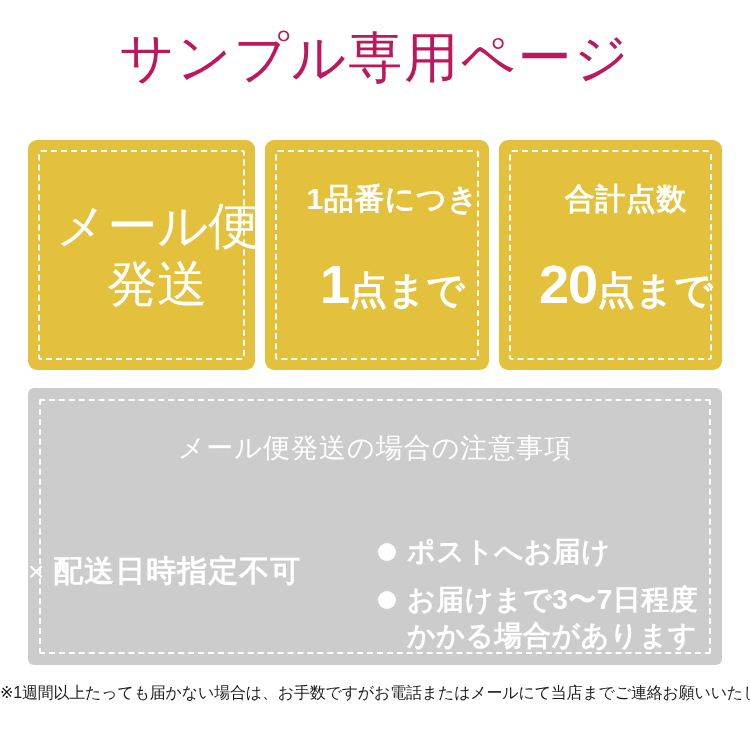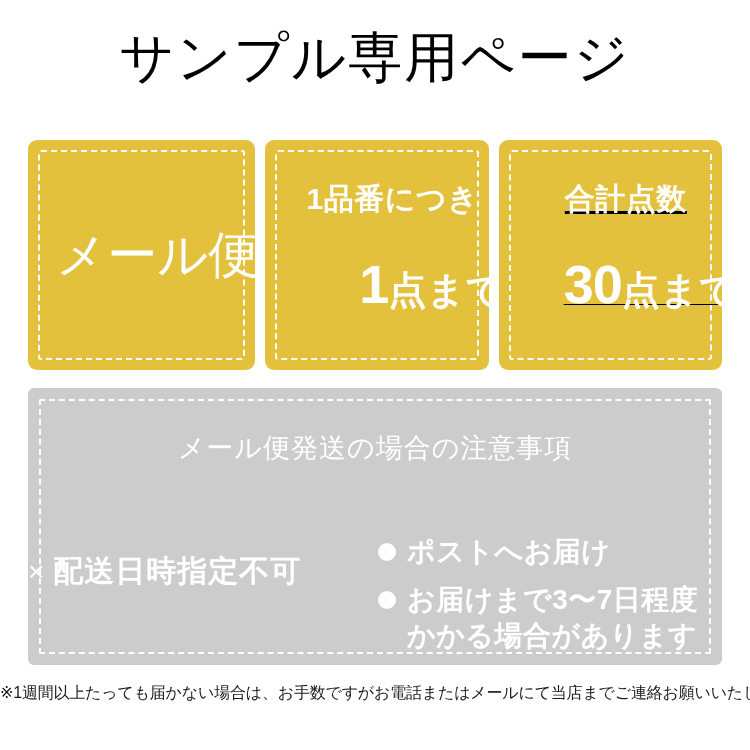--- a/index.html
+++ b/index.html
@@ -25,21 +25,21 @@
   
   .page-title {
     position: absolute;
     left: 0;
     top: 26px;
     width: 750px;
     text-align: center;
     font-size: 54px;
     line-height: 62px;
     letter-spacing: 2px;
-    color: #000000;
+    color: #be185d;
     font-weight: 400;
     white-space: nowrap;
   }
 
   
   .cards-row {
     position: absolute;
     left: 28px;
     top: 140px;
     width: 694px;
@@ -53,21 +53,21 @@
     border-radius: 9px;
     box-sizing: border-box;
     display: flex;
     flex-direction: column;
     align-items: center;
     justify-content: center;
     overflow: hidden;
   }
   .card-wide { width: 228px; }
   .card-mid  { width: 224px; }
-  .card-last { width: 224px; text-decoration: underline; }
+  .card-last { width: 224px; }
 
   .card .dash-frame {
     position: absolute;
     left: 10px;
     top: 10px;
     right: 10px;
     bottom: 10px;
     border: 2px dashed #ffffff;
     border-radius: 3px;
     pointer-events: none;
@@ -103,21 +103,20 @@
     line-height: 28px;
     font-weight: 700;
     letter-spacing: 0.5px;
     white-space: nowrap;
     margin-top: -8px;
   }
   .c-value {
     margin-top: 44px;
     white-space: nowrap;
     display: block;
-    text-align: right;
   }
   .c-num {
     font-size: 54px;
     line-height: 54px;
     font-weight: 700;
     letter-spacing: -1px;
     vertical-align: baseline;
   }
   .c-unit {
     font-size: 38px;
@@ -244,39 +243,40 @@
 <div class="page">
 
   <div class="page-title">サンプル専用ページ</div>
 
   <div class="cards-row">
 
     <div class="card card-wide">
       <span class="dash-frame"></span>
       <div class="card-inner">
         <div class="c1-line1">メール便</div>
+        <div class="c1-line2">発送</div>
       </div>
     </div>
 
     <div class="card card-mid">
       <span class="dash-frame"></span>
       <div class="card-inner">
         <div class="c-head">1品番につき</div>
         <div class="c-value">
           <span class="c-num">1</span><span class="c-unit">点まで</span>
         </div>
       </div>
     </div>
 
     <div class="card card-last">
       <span class="dash-frame"></span>
       <div class="card-inner">
         <div class="c-head">合計点数</div>
         <div class="c-value">
-          <span class="c-num">30</span><span class="c-unit">点まで</span>
+          <span class="c-num">20</span><span class="c-unit">点まで</span>
         </div>
       </div>
     </div>
 
   </div>
 
   <div class="notice">
     <span class="dash-frame"></span>
 
     <div class="notice-heading">メール便発送の場合の注意事項</div>

